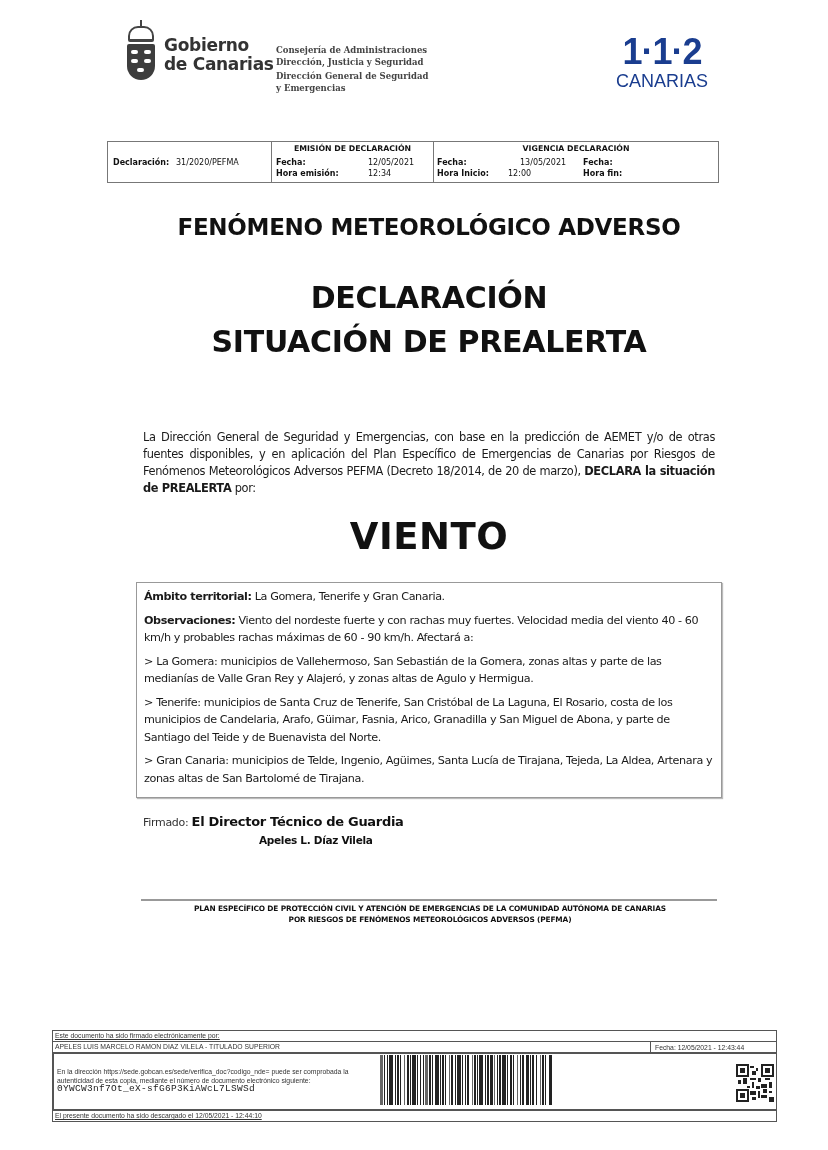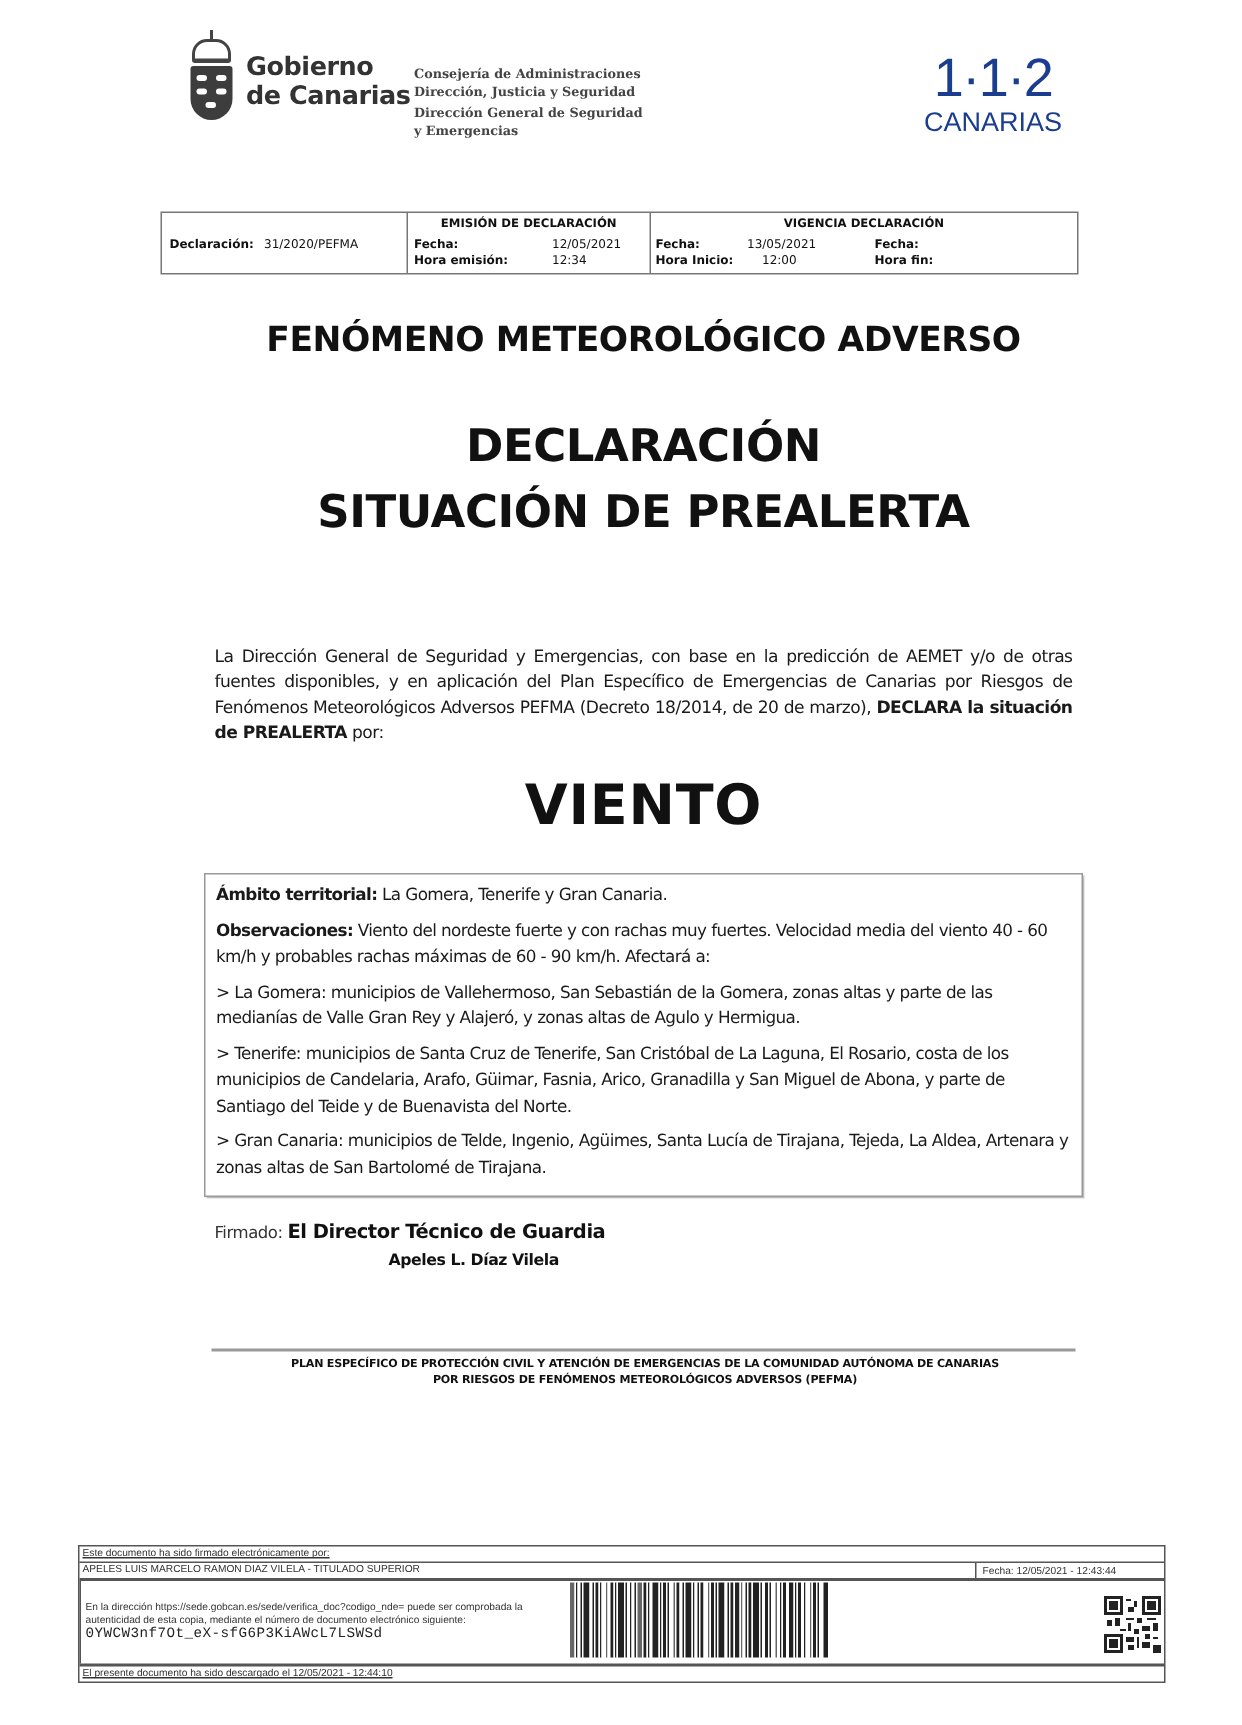--- a/index.html
+++ b/index.html
@@ -11,21 +11,21 @@
   .crest { width: 34px; height: 58px; position: relative; margin-right: 6px; }
   .crest .crown { position: absolute; left: 4px; top: 0; width: 26px; height: 16px; border: 2px solid #444; border-bottom: 3px solid #444; border-radius: 10px 10px 2px 2px; }
   .crest .crown:before { content: ""; position: absolute; left: 10px; top: -8px; width: 2px; height: 8px; background: #444; }
   .crest .shield { position: absolute; left: 3px; top: 18px; width: 28px; height: 36px; background: #3d3d3d; border-radius: 2px 2px 14px 14px; }
   .crest .shield i { position: absolute; width: 7px; height: 4px; background: #fff; border-radius: 2px; }
   .gob-text { font-family: "DejaVu Sans", sans-serif; font-size: 17px; line-height: 19px; font-weight: bold; color: #333; letter-spacing: -0.3px; }
   .consejeria { position: absolute; left: 276px; top: 45px; font-family: "DejaVu Serif", serif; font-size: 8.5px; line-height: 11.5px; font-weight: bold; color: #444; }
   .consejeria div + div.gap { margin-top: 4px; }
 
   .logo-112 { position: absolute; left: 612px; top: 34px; width: 100px; text-align: center; }
-  .logo-112 .num { font-family: "Liberation Sans", sans-serif; font-weight: normal; font-size: 36px; line-height: 36px; color: #1a3d8f; letter-spacing: -1px; }
+  .logo-112 .num { font-family: "Liberation Sans", sans-serif; font-weight: bold; font-size: 36px; line-height: 36px; color: #1a3d8f; letter-spacing: -1px; }
   .logo-112 .sub { font-family: "Liberation Sans", sans-serif; font-size: 18px; line-height: 20px; color: #1a3d8f; margin-top: 1px; }
 
   
   .decl-table { position: absolute; left: 107px; top: 141px; width: 612px; height: 42px; border: 1px solid #777; font-family: "DejaVu Sans", sans-serif; font-size: 8px; }
   .decl-table .col { position: absolute; top: 0; height: 40px; }
   .decl-table .c1 { left: 0; width: 163px; }
   .decl-table .c2 { left: 163px; width: 162px; border-left: 1px solid #777; }
   .decl-table .c3 { left: 325px; width: 285px; border-left: 1px solid #777; }
   .decl-table .hdr { position: absolute; top: 2px; left: 0; right: 0; text-align: center; font-weight: bold; font-size: 7.8px; }
   .decl-table .cell { position: absolute; white-space: nowrap; }
@@ -108,21 +108,21 @@
   <div class="col c2">
     <div class="hdr">EMISIÓN DE DECLARACIÓN</div>
     <span class="cell" style="left:4px;top:16px;font-weight:bold">Fecha:</span>
     <span class="cell" style="left:96px;top:16px">12/05/2021</span>
     <span class="cell" style="left:4px;top:27px;font-weight:bold">Hora emisión:</span>
     <span class="cell" style="left:96px;top:27px">12:34</span>
   </div>
   <div class="col c3">
     <div class="hdr">VIGENCIA DECLARACIÓN</div>
     <span class="cell" style="left:3px;top:16px;font-weight:bold">Fecha:</span>
-    <span class="cell" style="left:64px;top:16px">13/05/2021</span>
+    <span class="cell" style="left:86px;top:16px">13/05/2021</span>
     <span class="cell" style="left:3px;top:27px;font-weight:bold">Hora Inicio:</span>
     <span class="cell" style="left:74px;top:27px">12:00</span>
     <span class="cell" style="left:149px;top:16px;font-weight:bold">Fecha:</span>
     <span class="cell" style="left:149px;top:27px;font-weight:bold">Hora fin:</span>
   </div>
 </div>
 
 <div class="t1">FENÓMENO METEOROLÓGICO ADVERSO</div>
 <div class="t2">
   <div>DECLARACIÓN</div>

